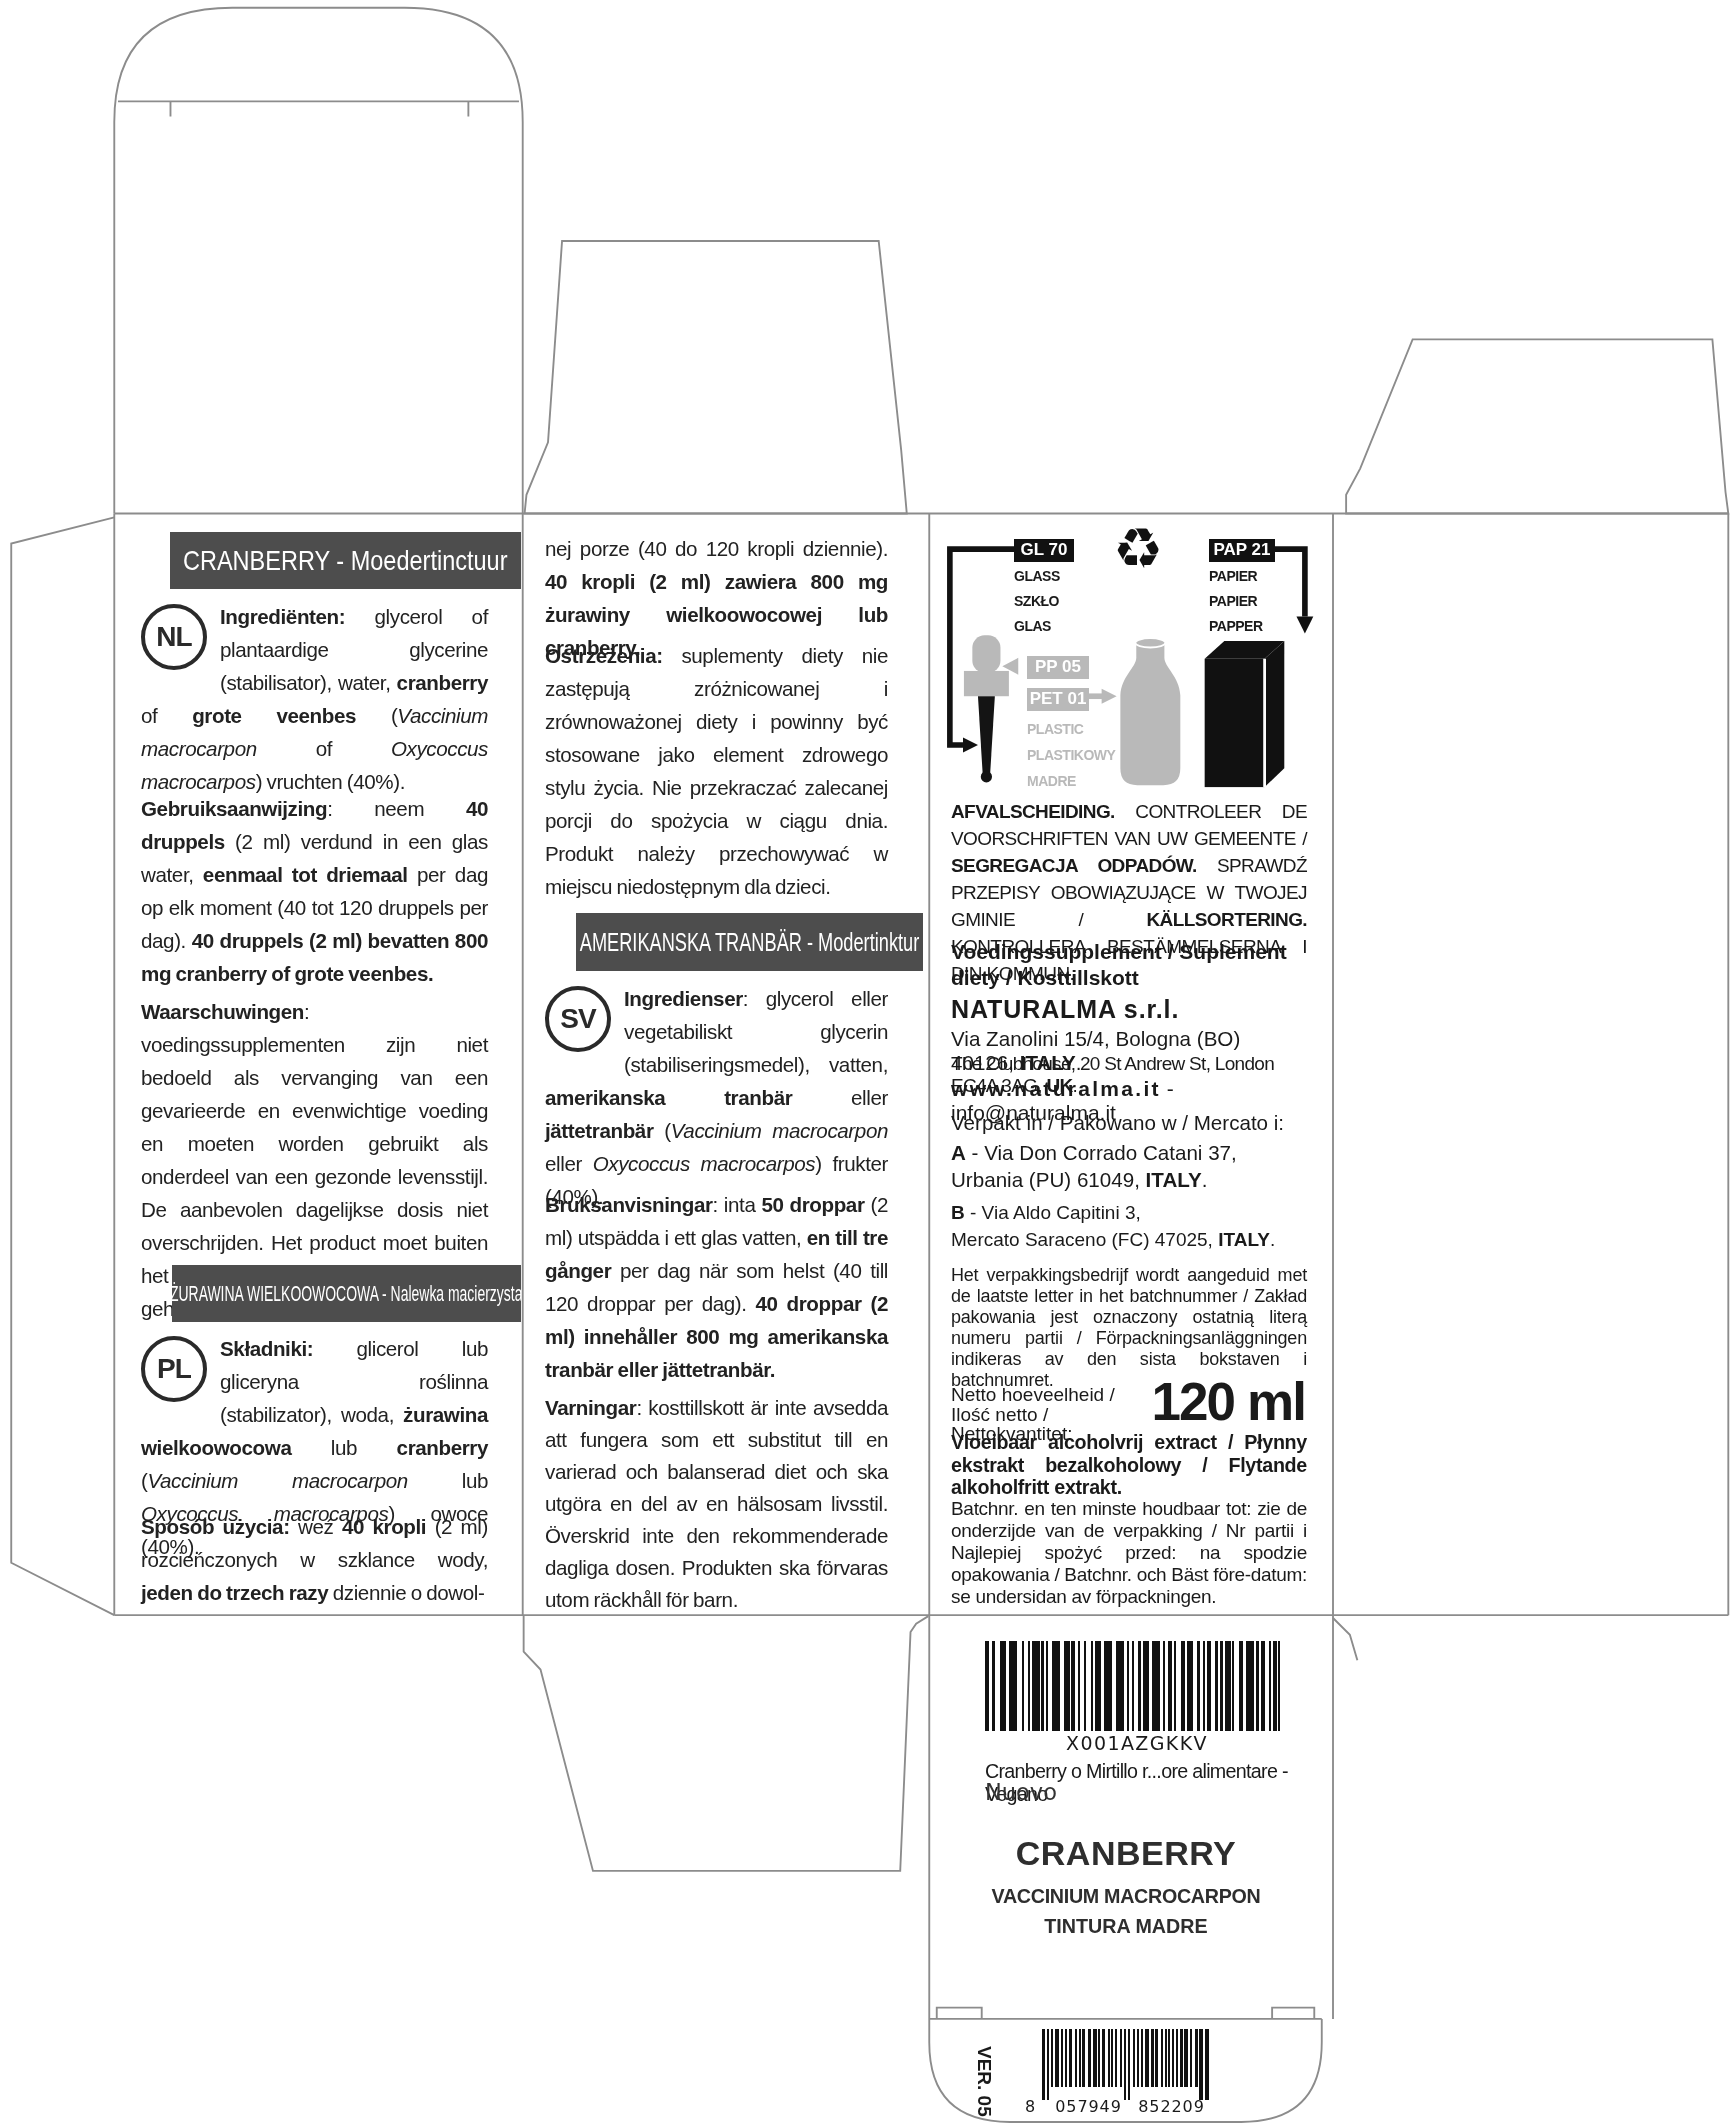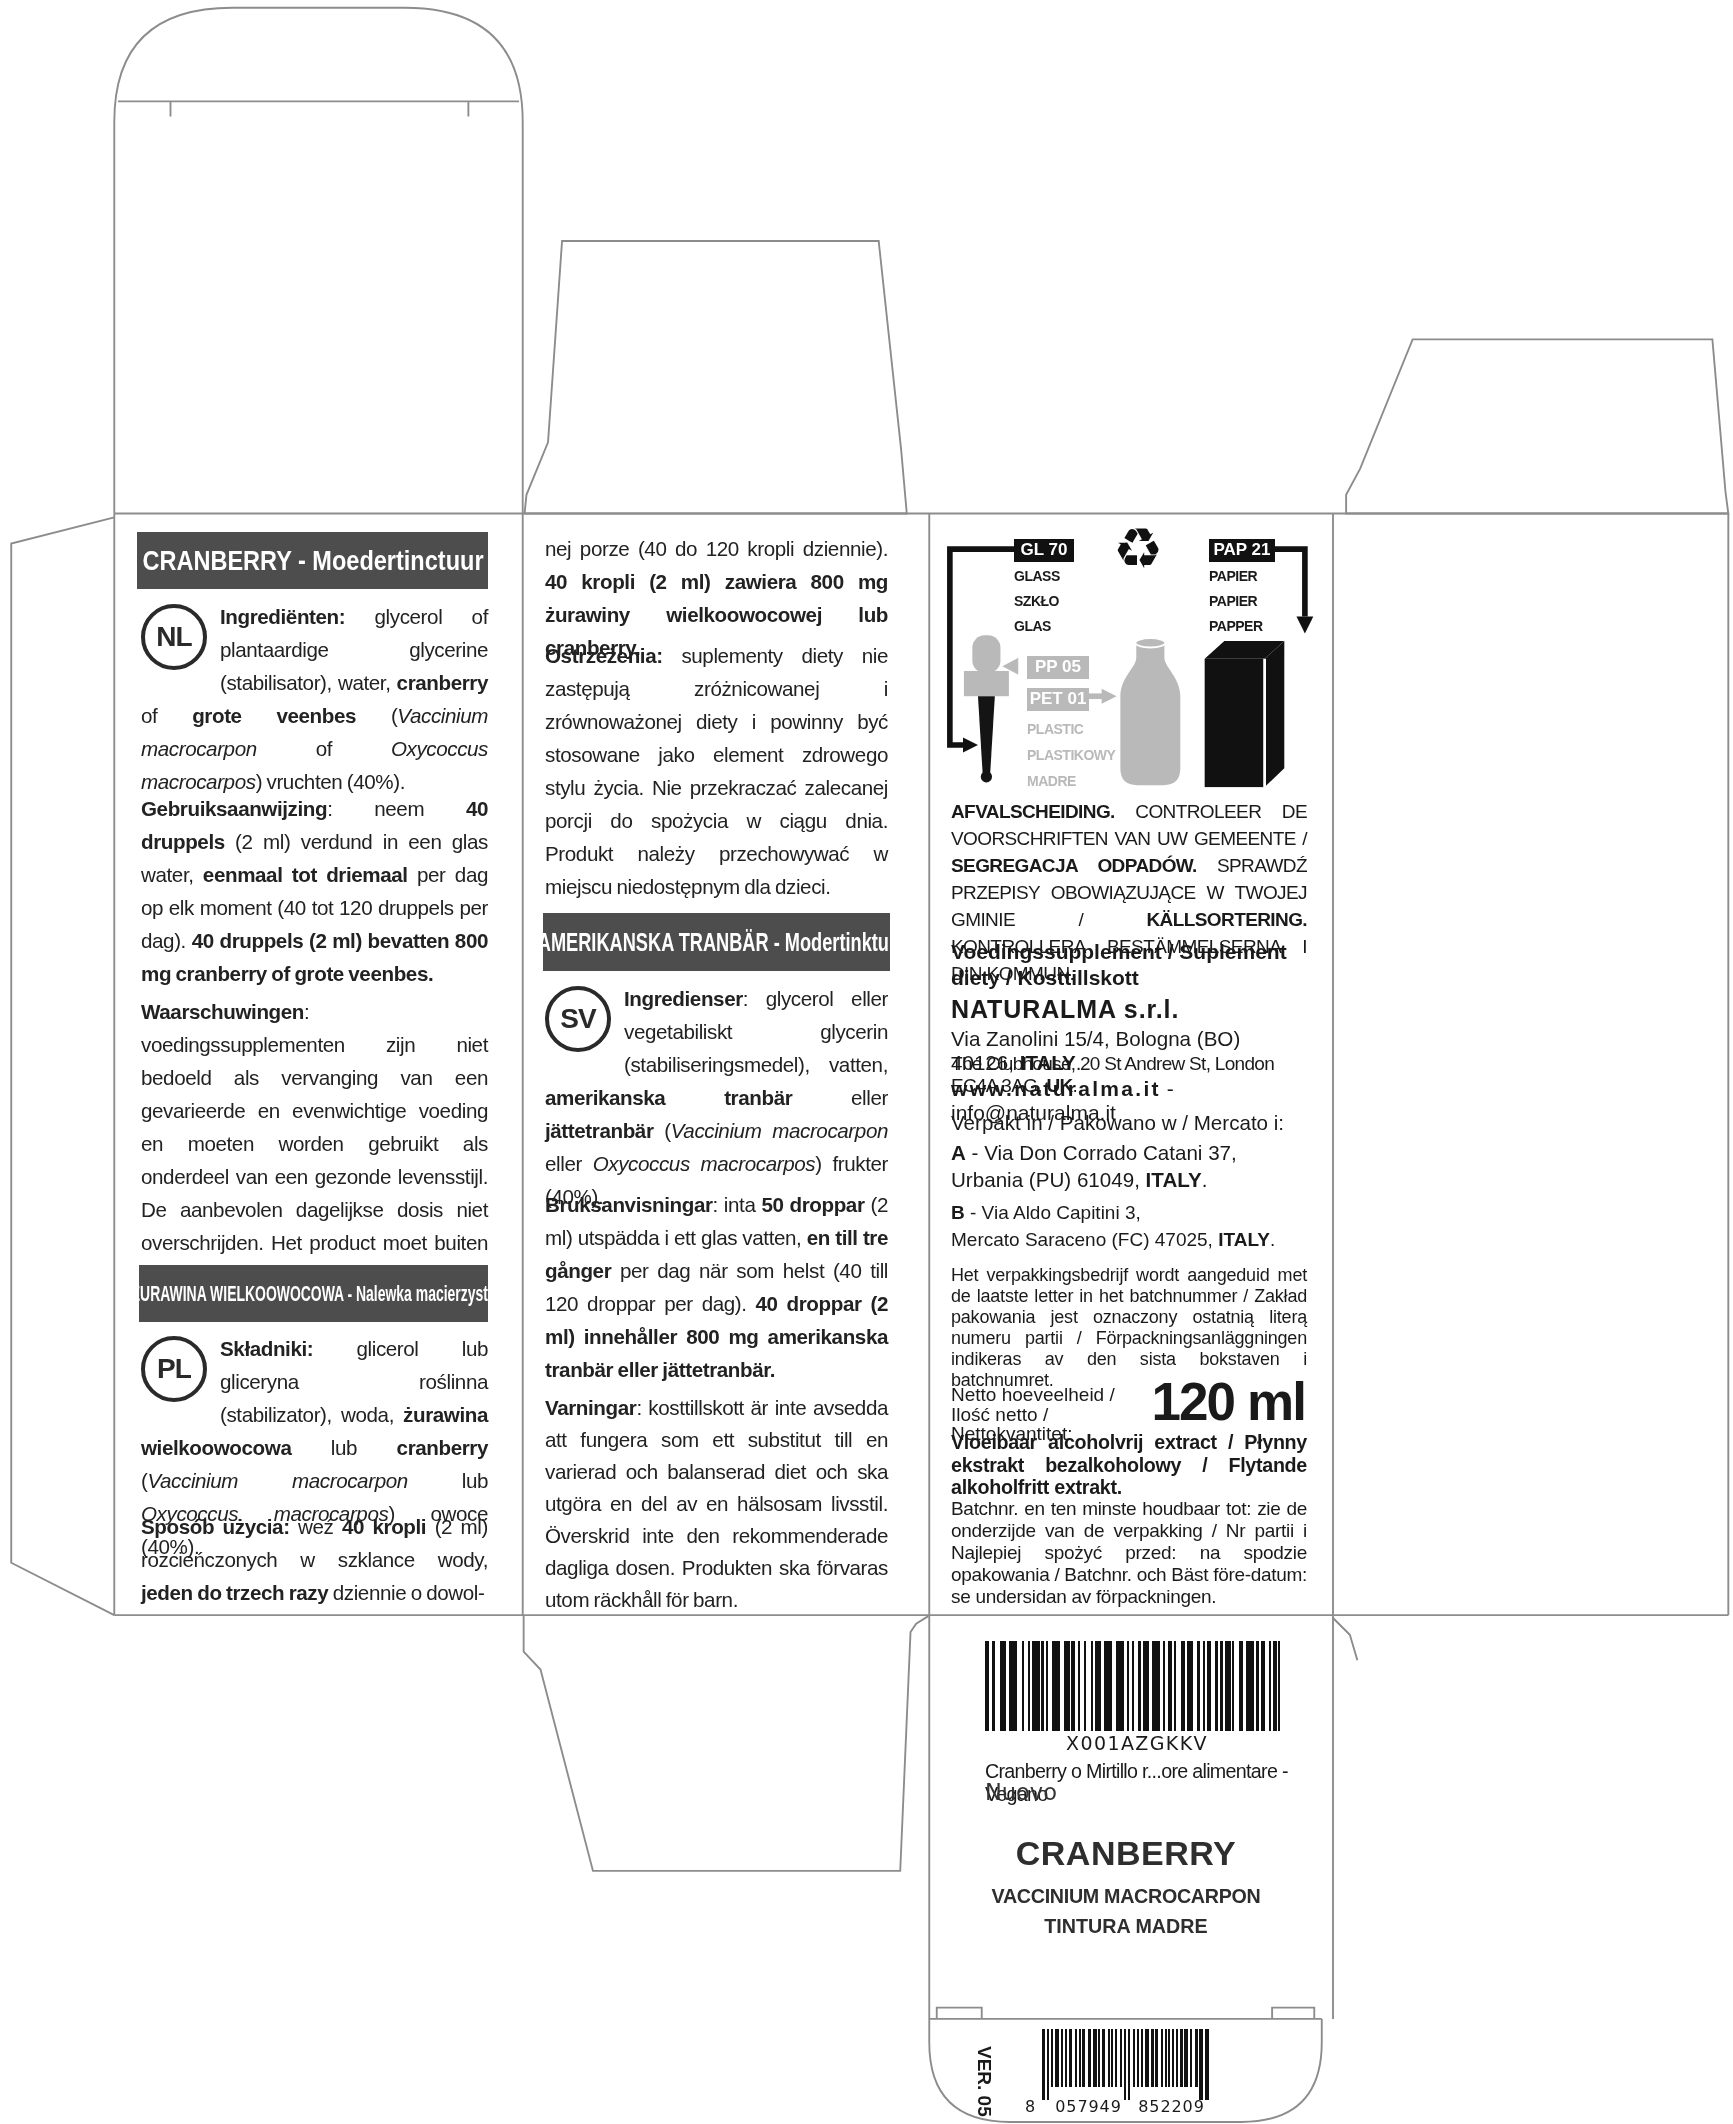--- a/index.html
+++ b/index.html
@@ -5,22 +5,22 @@
   html,body{margin:0;padding:0;background:#fff;}
   #canvas{position:relative;width:1733px;height:2125px;background:#ffffff;overflow:hidden;
           font-family:"Liberation Sans",sans-serif;color:#1a1a1a;}
   svg.dieline{position:absolute;left:0;top:0;z-index:1;}
   .blk{position:absolute;z-index:2;}
   .body-txt{font-size:20.6px;line-height:33px;text-align:justify;letter-spacing:-0.4px;word-spacing:-0.9px;color:#222;}
   .body-txt p{margin:0 0 12px 0;}
   .b{font-weight:bold;}
   .i{font-style:italic;}
   .w{letter-spacing:2.3px;}
-  .hdr{position:absolute;z-index:2;background:#4d4d4d;color:#fff;font-weight:bold;
-       display:flex;align-items:center;justify-content:center;overflow:hidden;}
+  .hdr{position:absolute;z-index:2;background:#4d4d4d;color:#fff;font-weight:normal;
+       display:flex;align-items:center;justify-content:center;overflow:hidden;margin-left:33px;}
   .hdr span{white-space:nowrap;}
   .lang-circle{float:left;width:58px;height:58px;border:4.7px solid #2a2a2a;border-radius:50%;
        text-align:center;line-height:58px;font-weight:bold;font-size:28px;color:#2a2a2a;
        margin:3.7px 13px 1.9px 0;letter-spacing:-0.9px;}
   .code-label{position:absolute;z-index:2;color:#fff;font-weight:bold;font-size:17px;
        display:flex;align-items:center;justify-content:center;letter-spacing:0;}
   .black-label{background:#111;}
   .gray-label{background:#b9b9b9;}
   .mat-lines{position:absolute;z-index:2;font-weight:bold;font-size:14px;line-height:25px;letter-spacing:-0.5px;}
   .gray-txt{color:#b9b9b9;}

